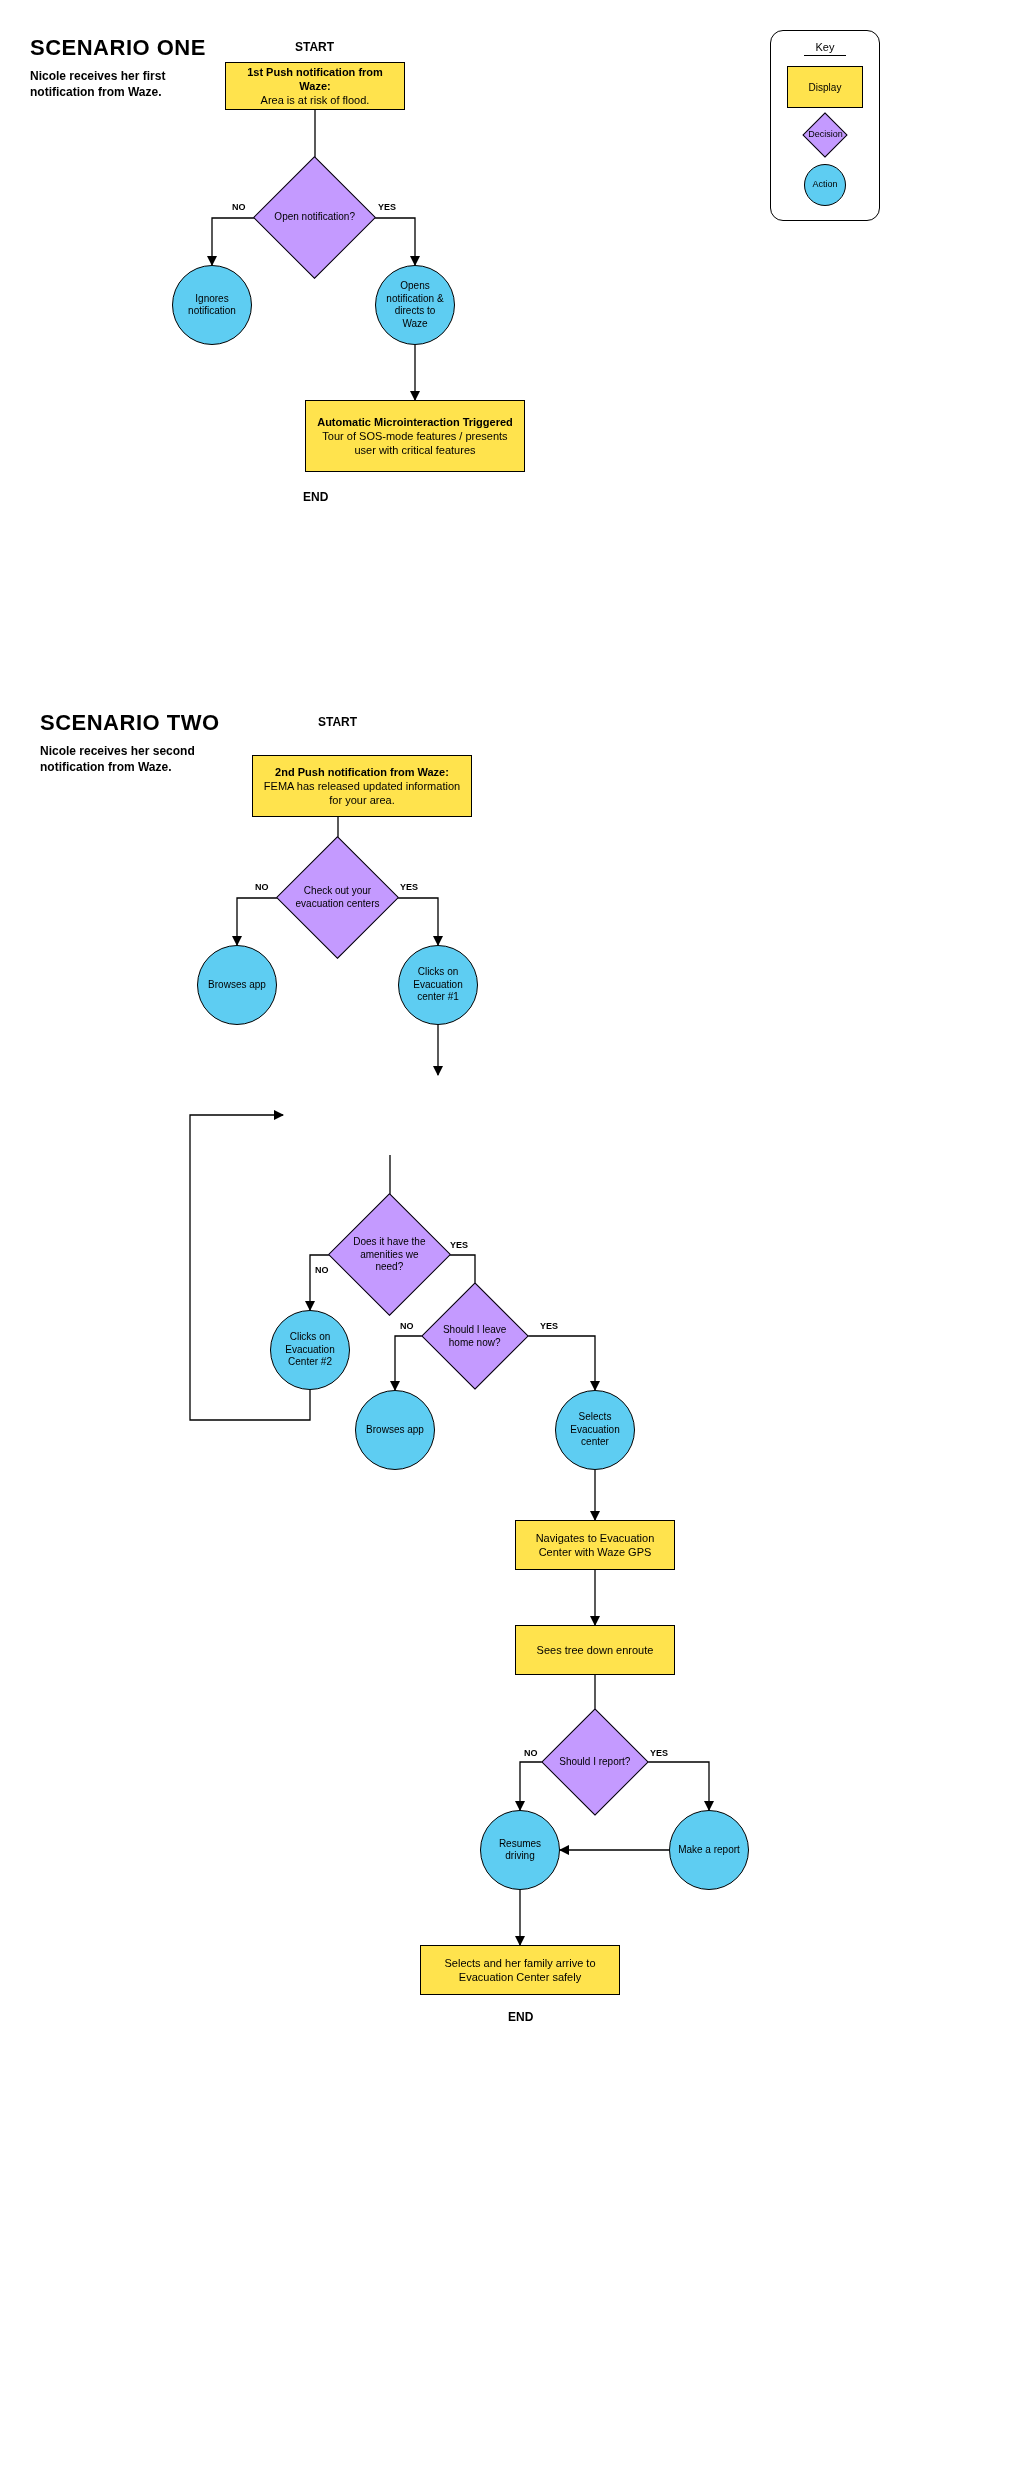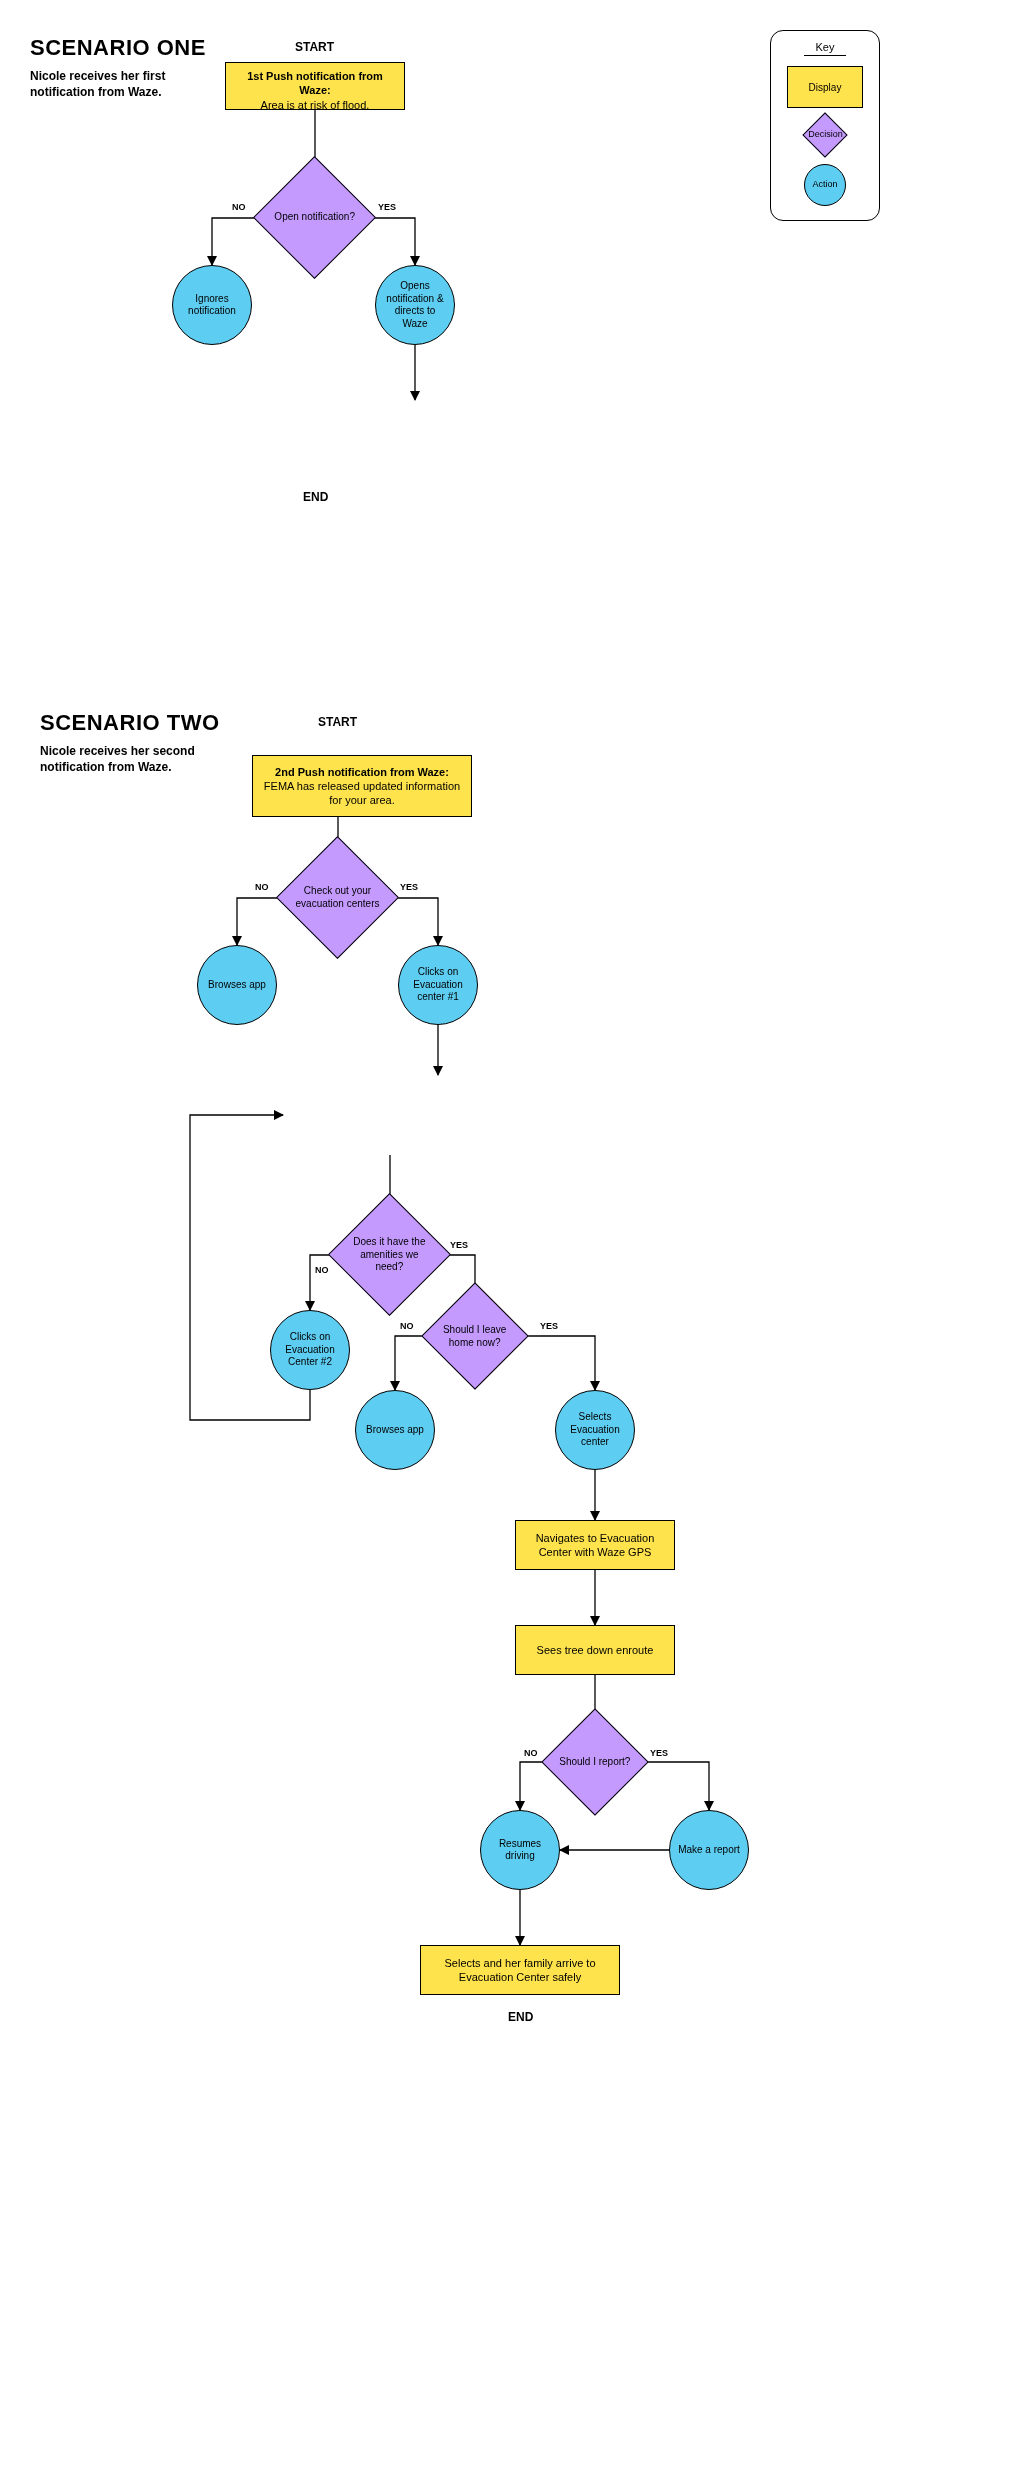--- a/index.html
+++ b/index.html
@@ -175,36 +175,40 @@
           <span>Decision</span>
         </div>
     </div>
     <div class="action mini">Action</div>
   </div>
 
   <div class="abs title" style="left:30px; top:35px;">SCENARIO ONE</div>
   <div class="abs subtitle" style="left:30px; top:68px;">Nicole receives her first notification from Waze.</div>
   <div class="abs label" style="left:295px; top:40px;">START</div>
 
-  <div class="abs display" style="left:225px; top:62px; width:180px; height:48px;justify-content:space-between;">
+  <div class="abs display" style="left:225px; top:62px; width:180px; height:48px;">
     <div class="strong">1st Push notification from Waze:</div>
     <div>Area is at risk of flood.</div>
   </div>
 
   <div class="abs decision-wrap" style="left:272px; top:175px; width:85px; height:85px;">
     <div class="decision">
         <span>Open notification?</span>
       </div>
   </div>
   <div class="abs tiny" style="left:232px; top:202px;">NO</div>
   <div class="abs tiny" style="left:378px; top:202px;">YES</div>
 
   <div class="abs action" style="left:172px; top:265px; width:80px; height:80px;">Ignores notification</div>
   <div class="abs action" style="left:375px; top:265px; width:80px; height:80px;">Opens notification &amp; directs to Waze</div>
 
+  <div class="abs display" style="left:305px; top:400px; width:220px; height:72px;">
+    <div class="strong">Automatic Microinteraction Triggered</div>
+    <div>Tour of SOS-mode features / presents user with critical features</div>
+  </div>
   <div class="abs label" style="left:303px; top:490px;">END</div>
 
   <div class="abs title" style="left:40px; top:710px;">SCENARIO TWO</div>
   <div class="abs subtitle" style="left:40px; top:743px;">Nicole receives her second notification from Waze.</div>
   <div class="abs label" style="left:318px; top:715px;">START</div>
 
   <div class="abs display" style="left:228px; top:755px; width:220px; height:62px;margin-left:24px;">
     <div class="strong">2nd Push notification from Waze:</div>
     <div>FEMA has released updated information for your area.</div>
   </div>

